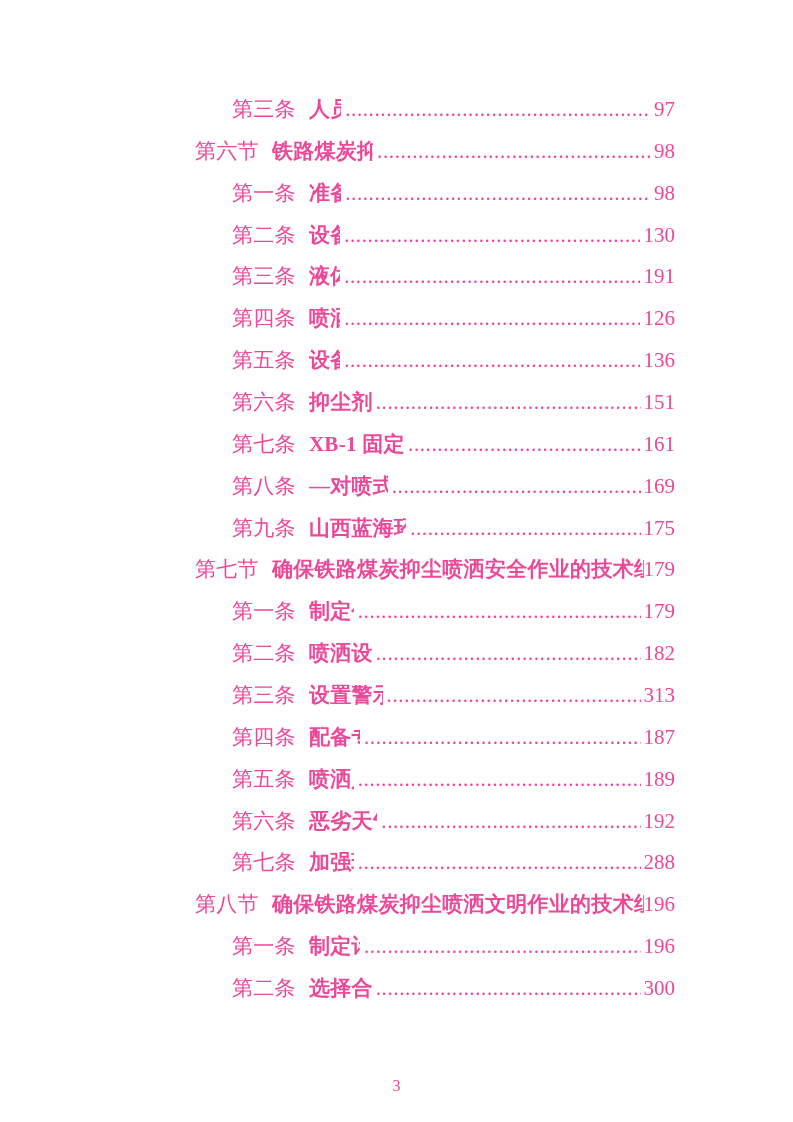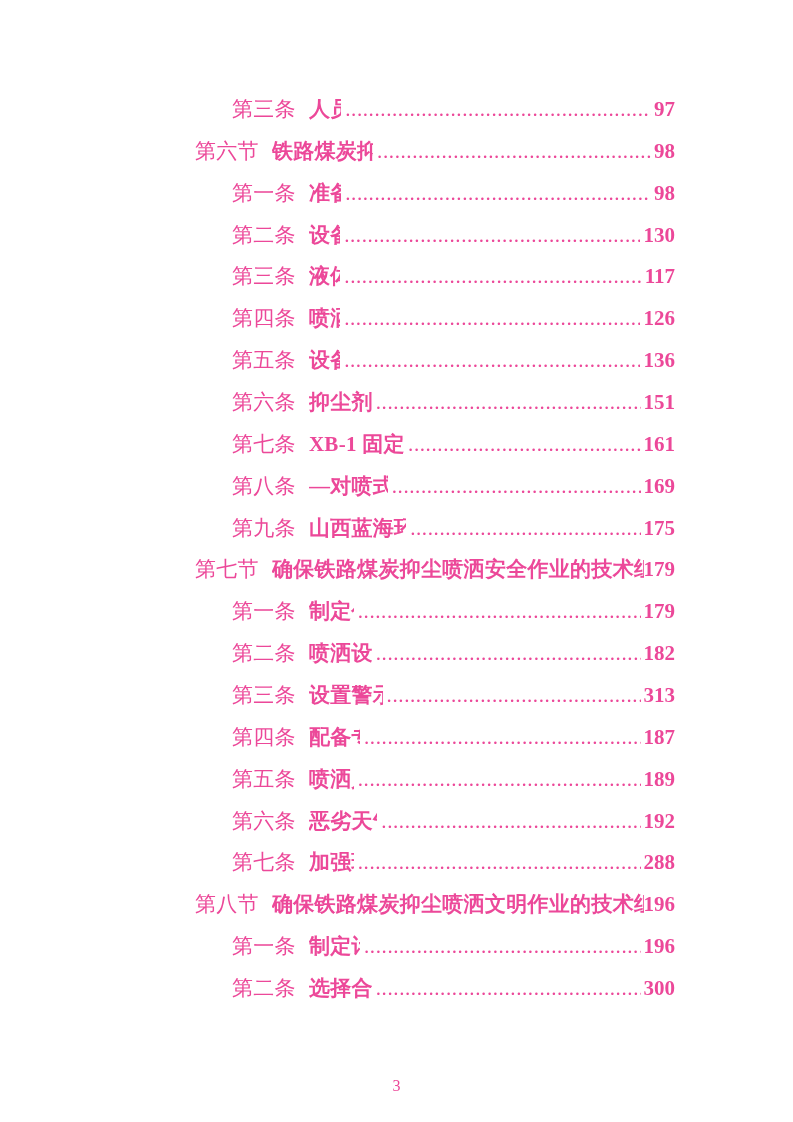--- a/index.html
+++ b/index.html
@@ -59,21 +59,21 @@
   }
   .row.no-leader .dots::after {
     content: "";
   }
   .row.no-leader .dots {
     margin: 0;
   }
   .pagenum {
     flex: 0 0 auto;
     font-size: 21px;
-    font-weight: bold;
+    font-weight: normal;
   }
   .footer {
     position: absolute;
     left: 0;
     width: 100%;
     top: 1076px;
     text-align: center;
     font-size: 16px;
     line-height: 20px;
   }
@@ -108,21 +108,21 @@
     <span class="num">第二条</span>
     <span class="title">设备检查</span>
     <span class="dots"></span>
     <span class="pagenum">130</span>
   </div>
 
   <div class="row level-2">
     <span class="num">第三条</span>
     <span class="title">液体配制</span>
     <span class="dots"></span>
-    <span class="pagenum">117</span>
+    <span class="pagenum">191</span>
   </div>
 
   <div class="row level-2">
     <span class="num">第四条</span>
     <span class="title">喷洒作业</span>
     <span class="dots"></span>
     <span class="pagenum">126</span>
   </div>
 
   <div class="row level-2">

